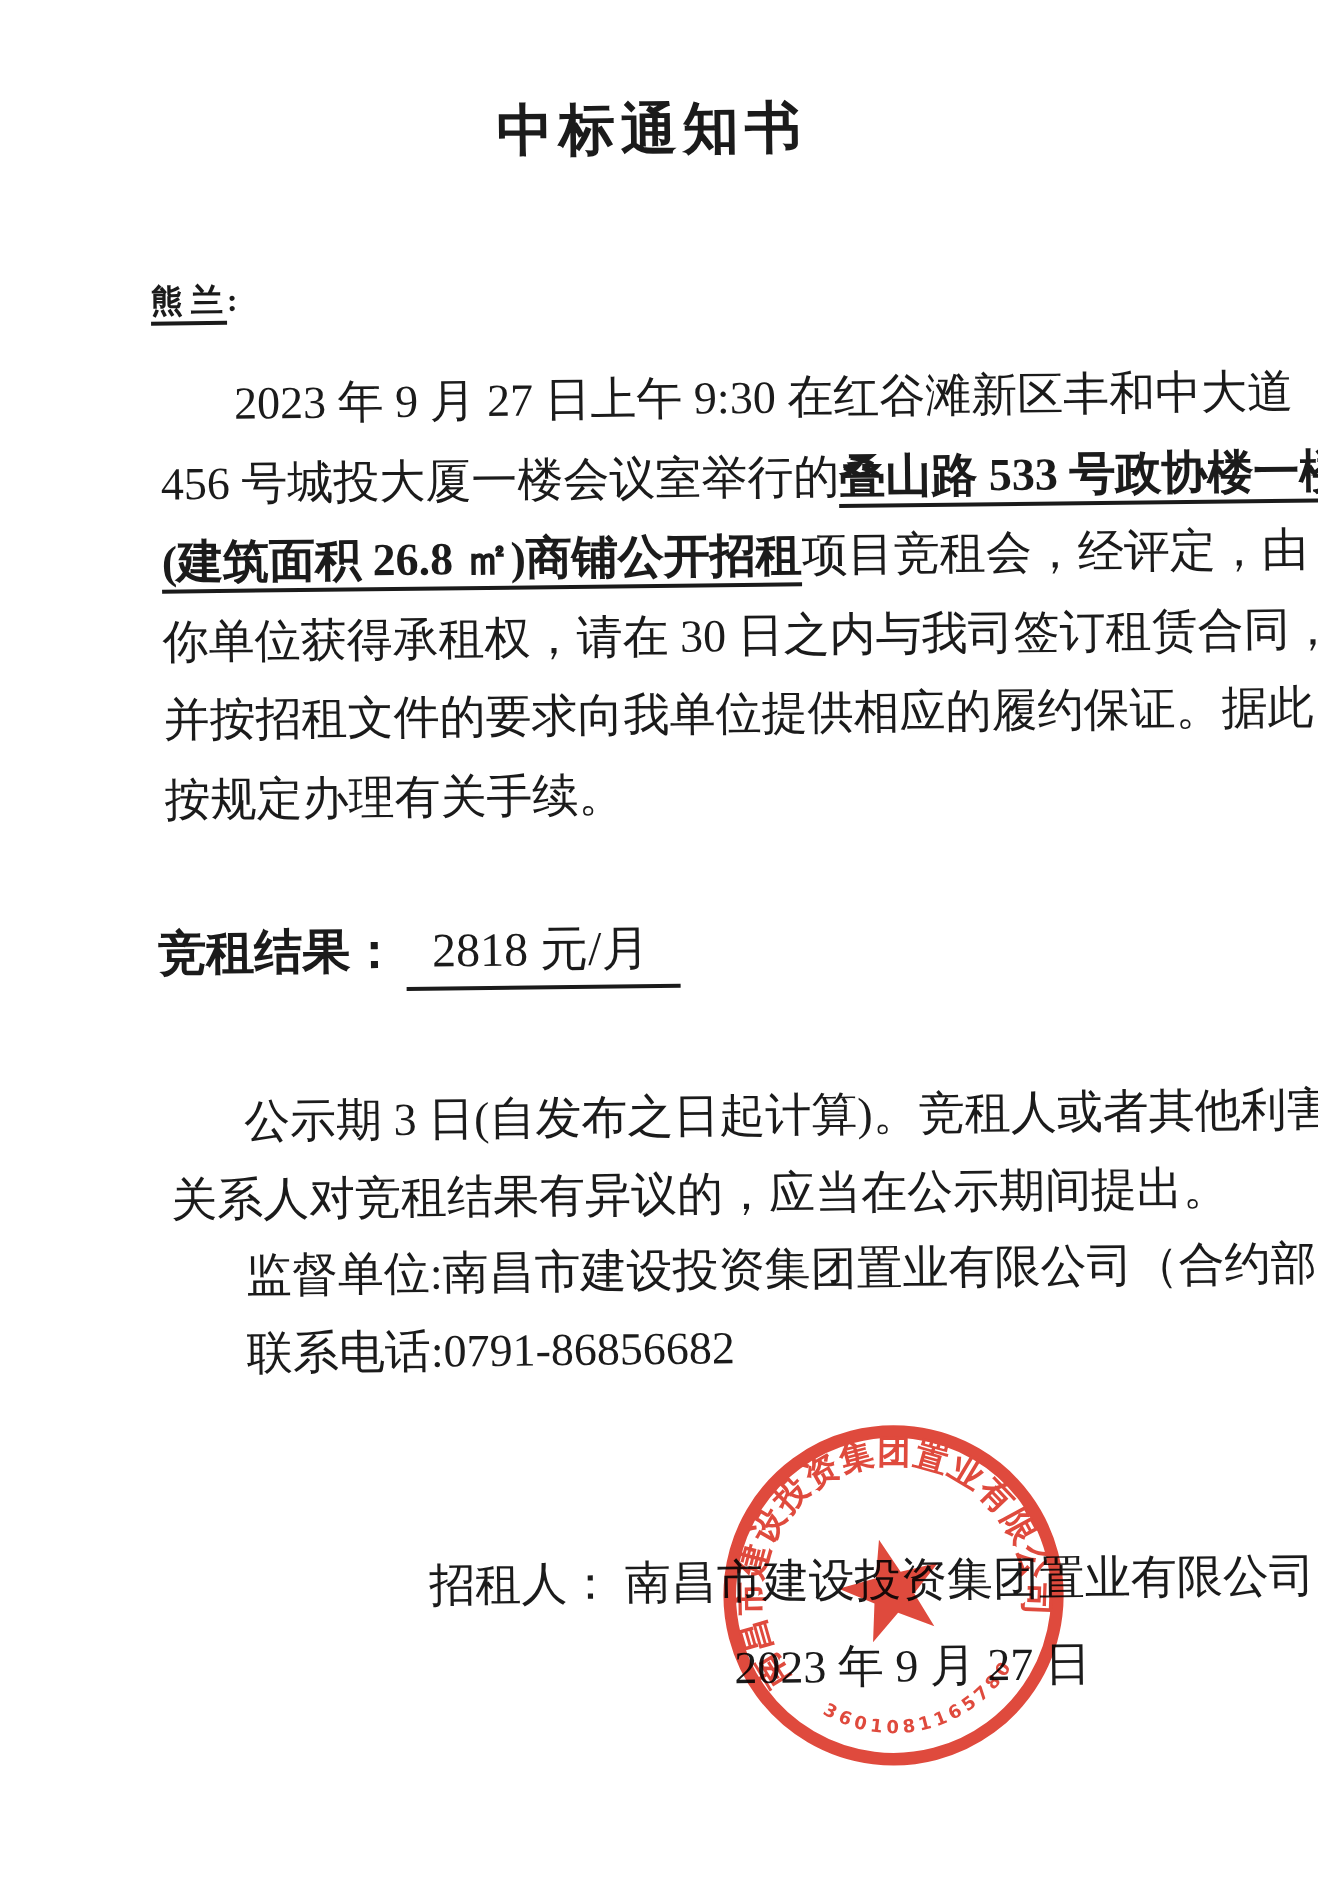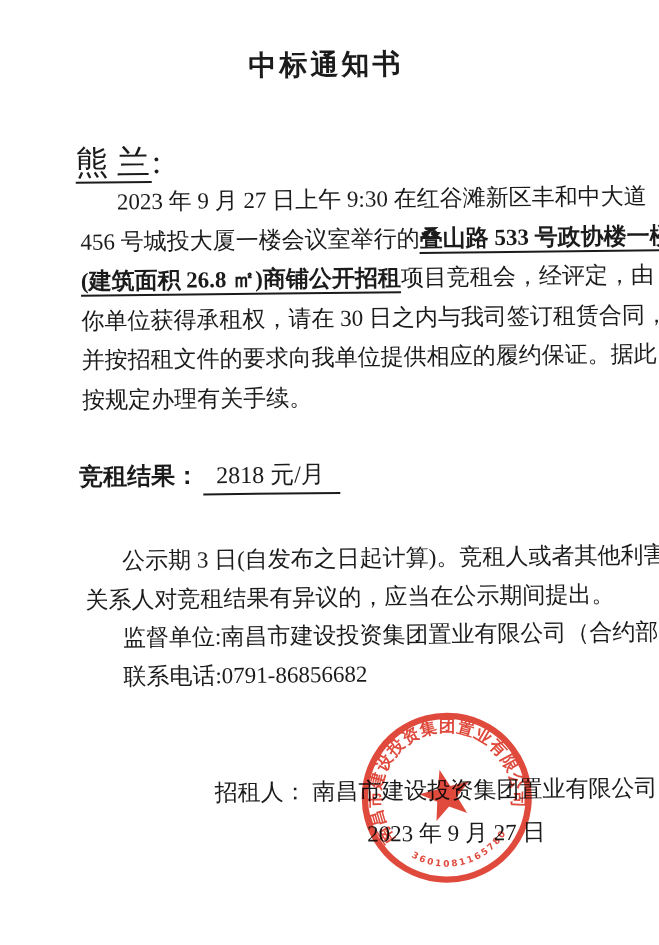--- a/index.html
+++ b/index.html
@@ -13,21 +13,21 @@
     transform:rotate(-0.65deg);
     transform-origin:50% 40%;
   }
   .doc-title{
     position:absolute;top:46px;left:0;right:0;
     text-align:center;font-size:28px;font-weight:700;
     letter-spacing:3px;white-space:nowrap;
   }
   .salutation{
     position:absolute;top:138px;left:78px;
-    font-size:33px;font-weight:400;white-space:nowrap;
+    font-size:16px;font-weight:700;white-space:nowrap;
   }
   .salutation .name{border-bottom:2px solid #1b1b1b;padding:0 2px 1px 0;}
   .body-block{
     position:absolute;top:180px;left:82px;width:530px;
     font-size:23px;line-height:39.5px;
   }
   .line{white-space:nowrap;}
   .indent{padding-left:37px;}
   .bu{font-weight:700;border-bottom:2px solid #1b1b1b;padding-bottom:1px;}
   .result-block{

